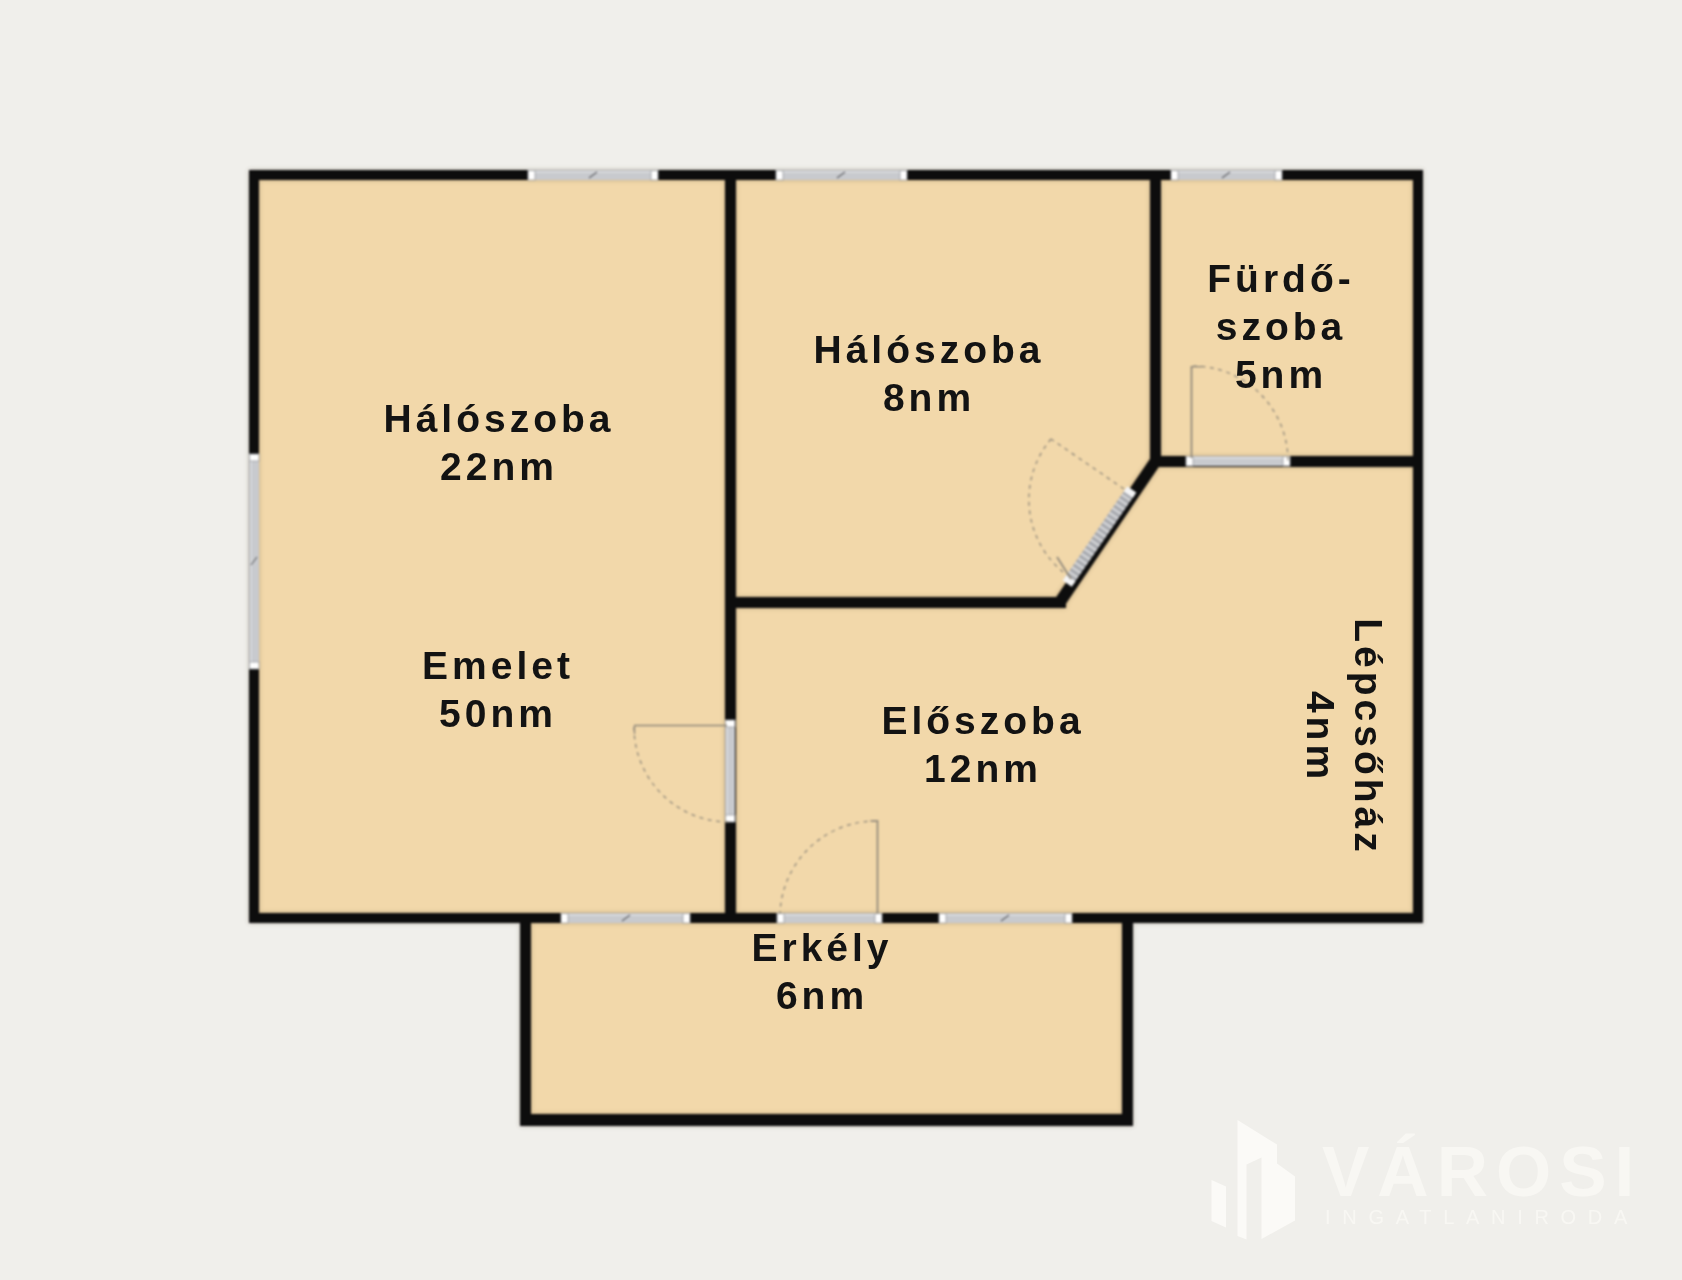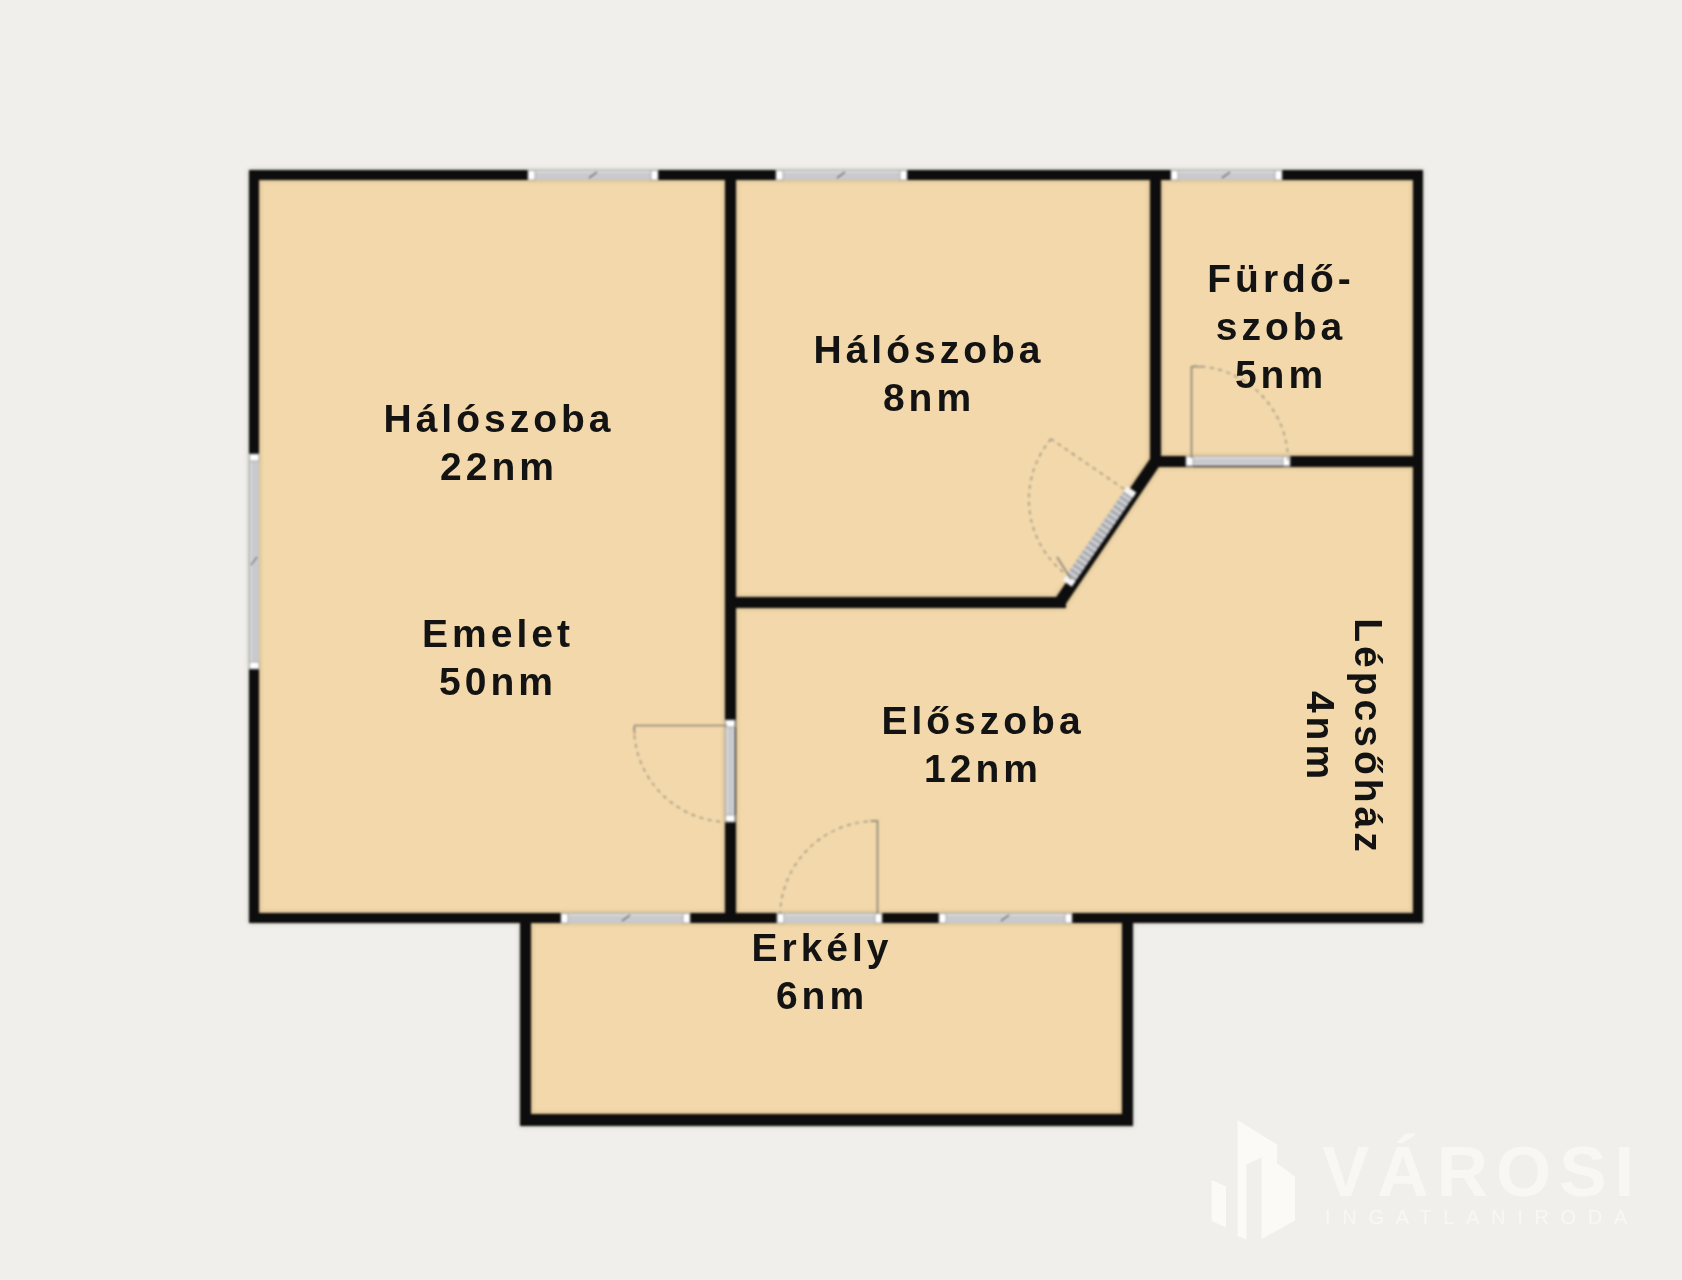--- a/index.html
+++ b/index.html
@@ -157,21 +157,21 @@
   <line x1="1124" y1="489" x2="1051" y2="439" stroke="#8e877a" stroke-width="1.25" stroke-dasharray="4 4.5"></line>
 
   <path d="M 1051 439 A 94 94 0 0 0 1063 572" fill="none" stroke="#8e877a" stroke-width="1.25" stroke-dasharray="4 4.5"></path>
 
   <line x1="1057" y1="557" x2="1071" y2="579" stroke="#8e877a" stroke-width="1.7"></line>
 </svg>
 
 <div class="lbl" style="left:324px;top:395px;width:350px;">Hálószoba
 22nm</div>
 
-<div class="lbl" style="left:323px;top:610px;width:350px;">Emelet
+<div class="lbl" style="left:323px;top:642px;width:350px;">Emelet
 50nm</div>
 
 <div class="lbl" style="left:754px;top:326px;width:350px;">Hálószoba
 8nm</div>
 
 <div class="lbl" style="left:1106px;top:239px;width:350px;margin-top:16px;">Fürdő-
 szoba
 5nm</div>
 
 <div class="lbl" style="left:808px;top:697px;width:350px;text-align:center;">Előszoba

